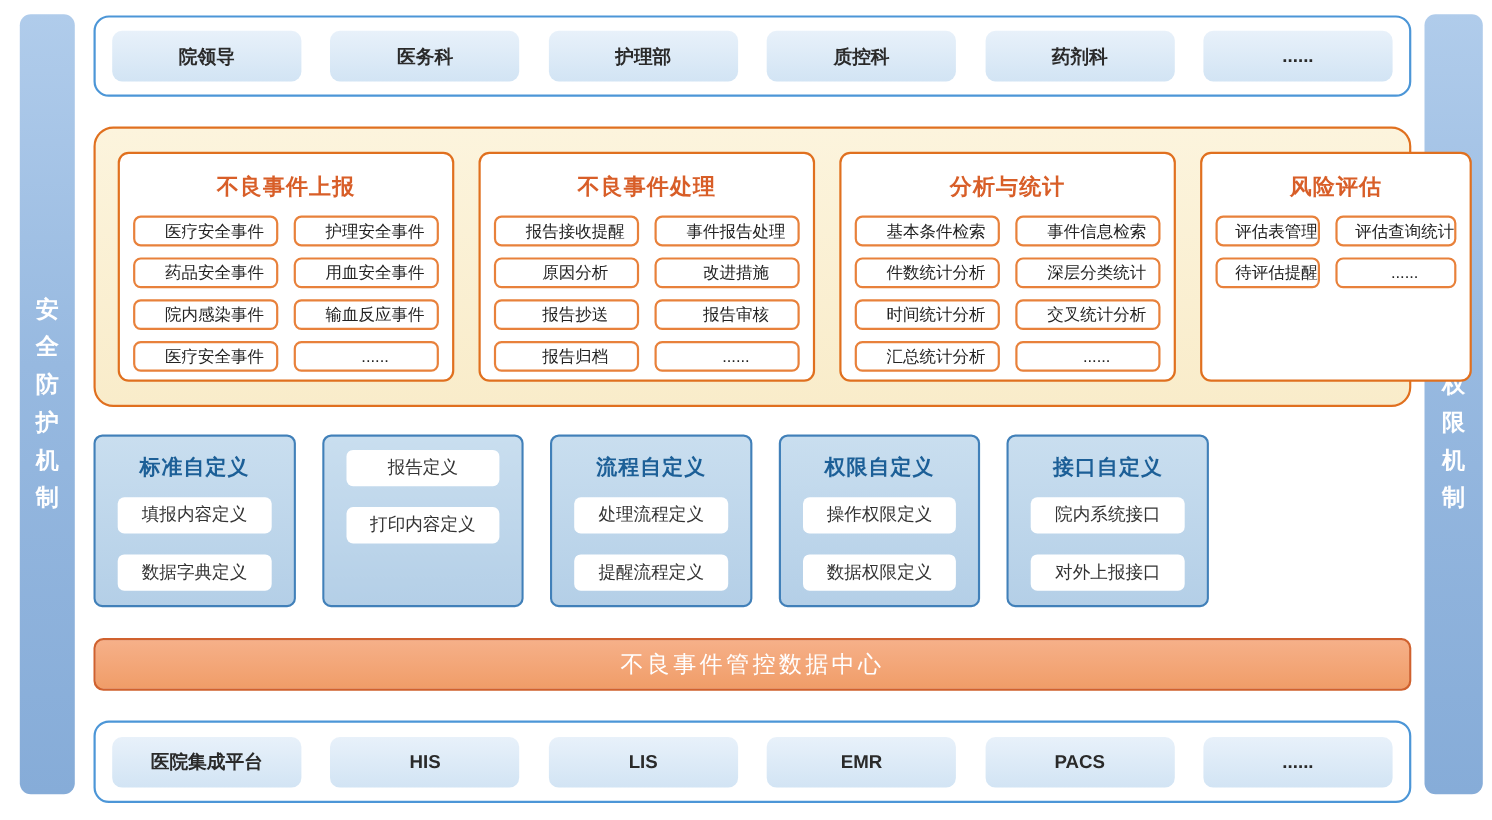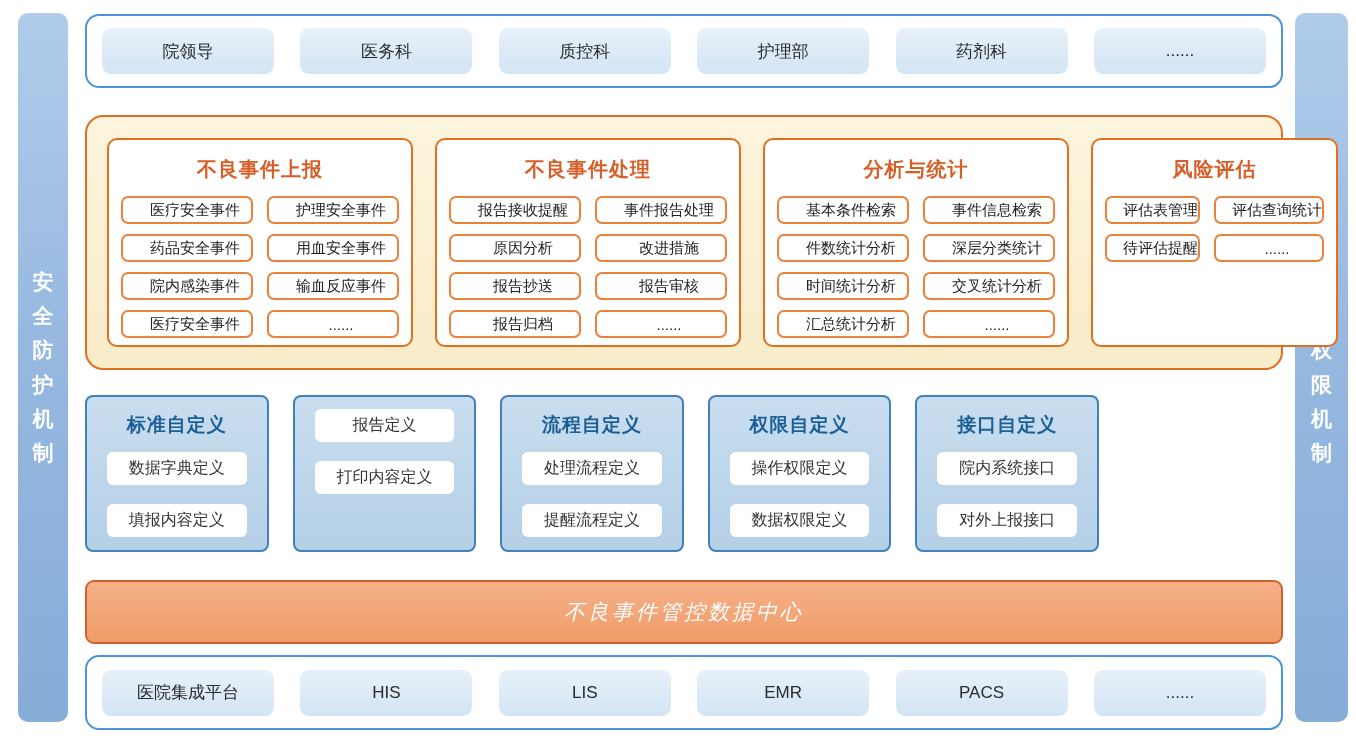--- a/index.html
+++ b/index.html
@@ -22,21 +22,21 @@
     position:absolute;left:85px;width:1198px;box-sizing:border-box;
     background:#fff;border:2px solid #4c96d7;border-radius:14px;
     display:flex;align-items:center;justify-content:space-between;padding:0 15px;
   }
   .band-top{top:14px;height:74px;}
   .band-bottom{top:655px;height:75px;}
   .chip{
     width:172px;height:46px;border-radius:9px;box-sizing:border-box;
     background:linear-gradient(180deg,#e8f1fa 0%,#d2e4f4 100%);
     display:flex;align-items:center;justify-content:center;
-    font-size:17px;color:#2a2a2a;
+    font-size:17px;color:#2a2a2a;font-weight:bold;
   }
   
   .func-section{
     position:absolute;left:85px;top:115px;width:1198px;height:255px;box-sizing:border-box;
     background:linear-gradient(180deg,#fcf4dd 0%,#f9ecca 100%);
     border:2px solid #e0701f;border-radius:18px;
     display:flex;gap:22px;padding:21px 20px;
   }
   .func-card{
     background:#fff;border:2px solid #e0701f;border-radius:10px;box-sizing:border-box;
@@ -69,25 +69,25 @@
     text-align:center;color:#1c5f97;font-size:19px;font-weight:600;
     margin:3px 0 14px;letter-spacing:1px;
   }
   .custom-item{
     height:33px;background:#fff;border-radius:6px;margin-bottom:19px;
     display:flex;align-items:center;justify-content:center;
     font-size:16px;color:#333;white-space:nowrap;
   }
   
   .data-bar{
-    position:absolute;left:85px;top:580px;width:1198px;height:64px;box-sizing:border-box;
+    position:absolute;left:85px;top:580px;width:1198px;height:48px;box-sizing:border-box;
     background:linear-gradient(180deg,#f6b089 0%,#f09d68 100%);
     border:2px solid #d0612e;border-radius:9px;
     display:flex;align-items:center;justify-content:center;
-    color:#fff;font-size:21px;letter-spacing:3px;font-style:italic;
+    color:#fff;font-size:21px;letter-spacing:3px;
   }
 </style>
 </head>
 <body>
 
 <div class="canvas">
 
   <div class="rail rail-left">
       <span>安</span>
       <span>全</span>
@@ -102,22 +102,22 @@
       <span>私</span>
       <span>权</span>
       <span>限</span>
       <span>机</span>
       <span>制</span>
     </div>
 
   <div class="band band-top">
       <div class="chip">院领导</div>
       <div class="chip">医务科</div>
+      <div class="chip">护理部</div>
       <div class="chip">质控科</div>
-      <div class="chip">护理部</div>
       <div class="chip">药剂科</div>
       <div class="chip">......</div>
     </div>
 
   <div class="func-section">
       <div class="func-card">
         <div class="func-title">不良事件上报</div>
         <div class="func-grid">
           <div class="func-item">医疗安全事件</div>
           <div class="func-item">护理安全事件</div>
@@ -162,22 +162,22 @@
           <div class="func-item">评估查询统计</div>
           <div class="func-item">待评估提醒</div>
           <div class="func-item">......</div>
         </div>
       </div>
     </div>
 
   <div class="custom-section">
       <div class="custom-box">
         <div class="custom-title">标准自定义</div>
+        <div class="custom-item">填报内容定义</div>
         <div class="custom-item">数据字典定义</div>
-        <div class="custom-item">填报内容定义</div>
       </div>
       <div class="custom-box">
         <div class="custom-item">报告定义</div>
         <div class="custom-item">打印内容定义</div>
       </div>
       <div class="custom-box">
         <div class="custom-title">流程自定义</div>
         <div class="custom-item">处理流程定义</div>
         <div class="custom-item">提醒流程定义</div>
       </div>

